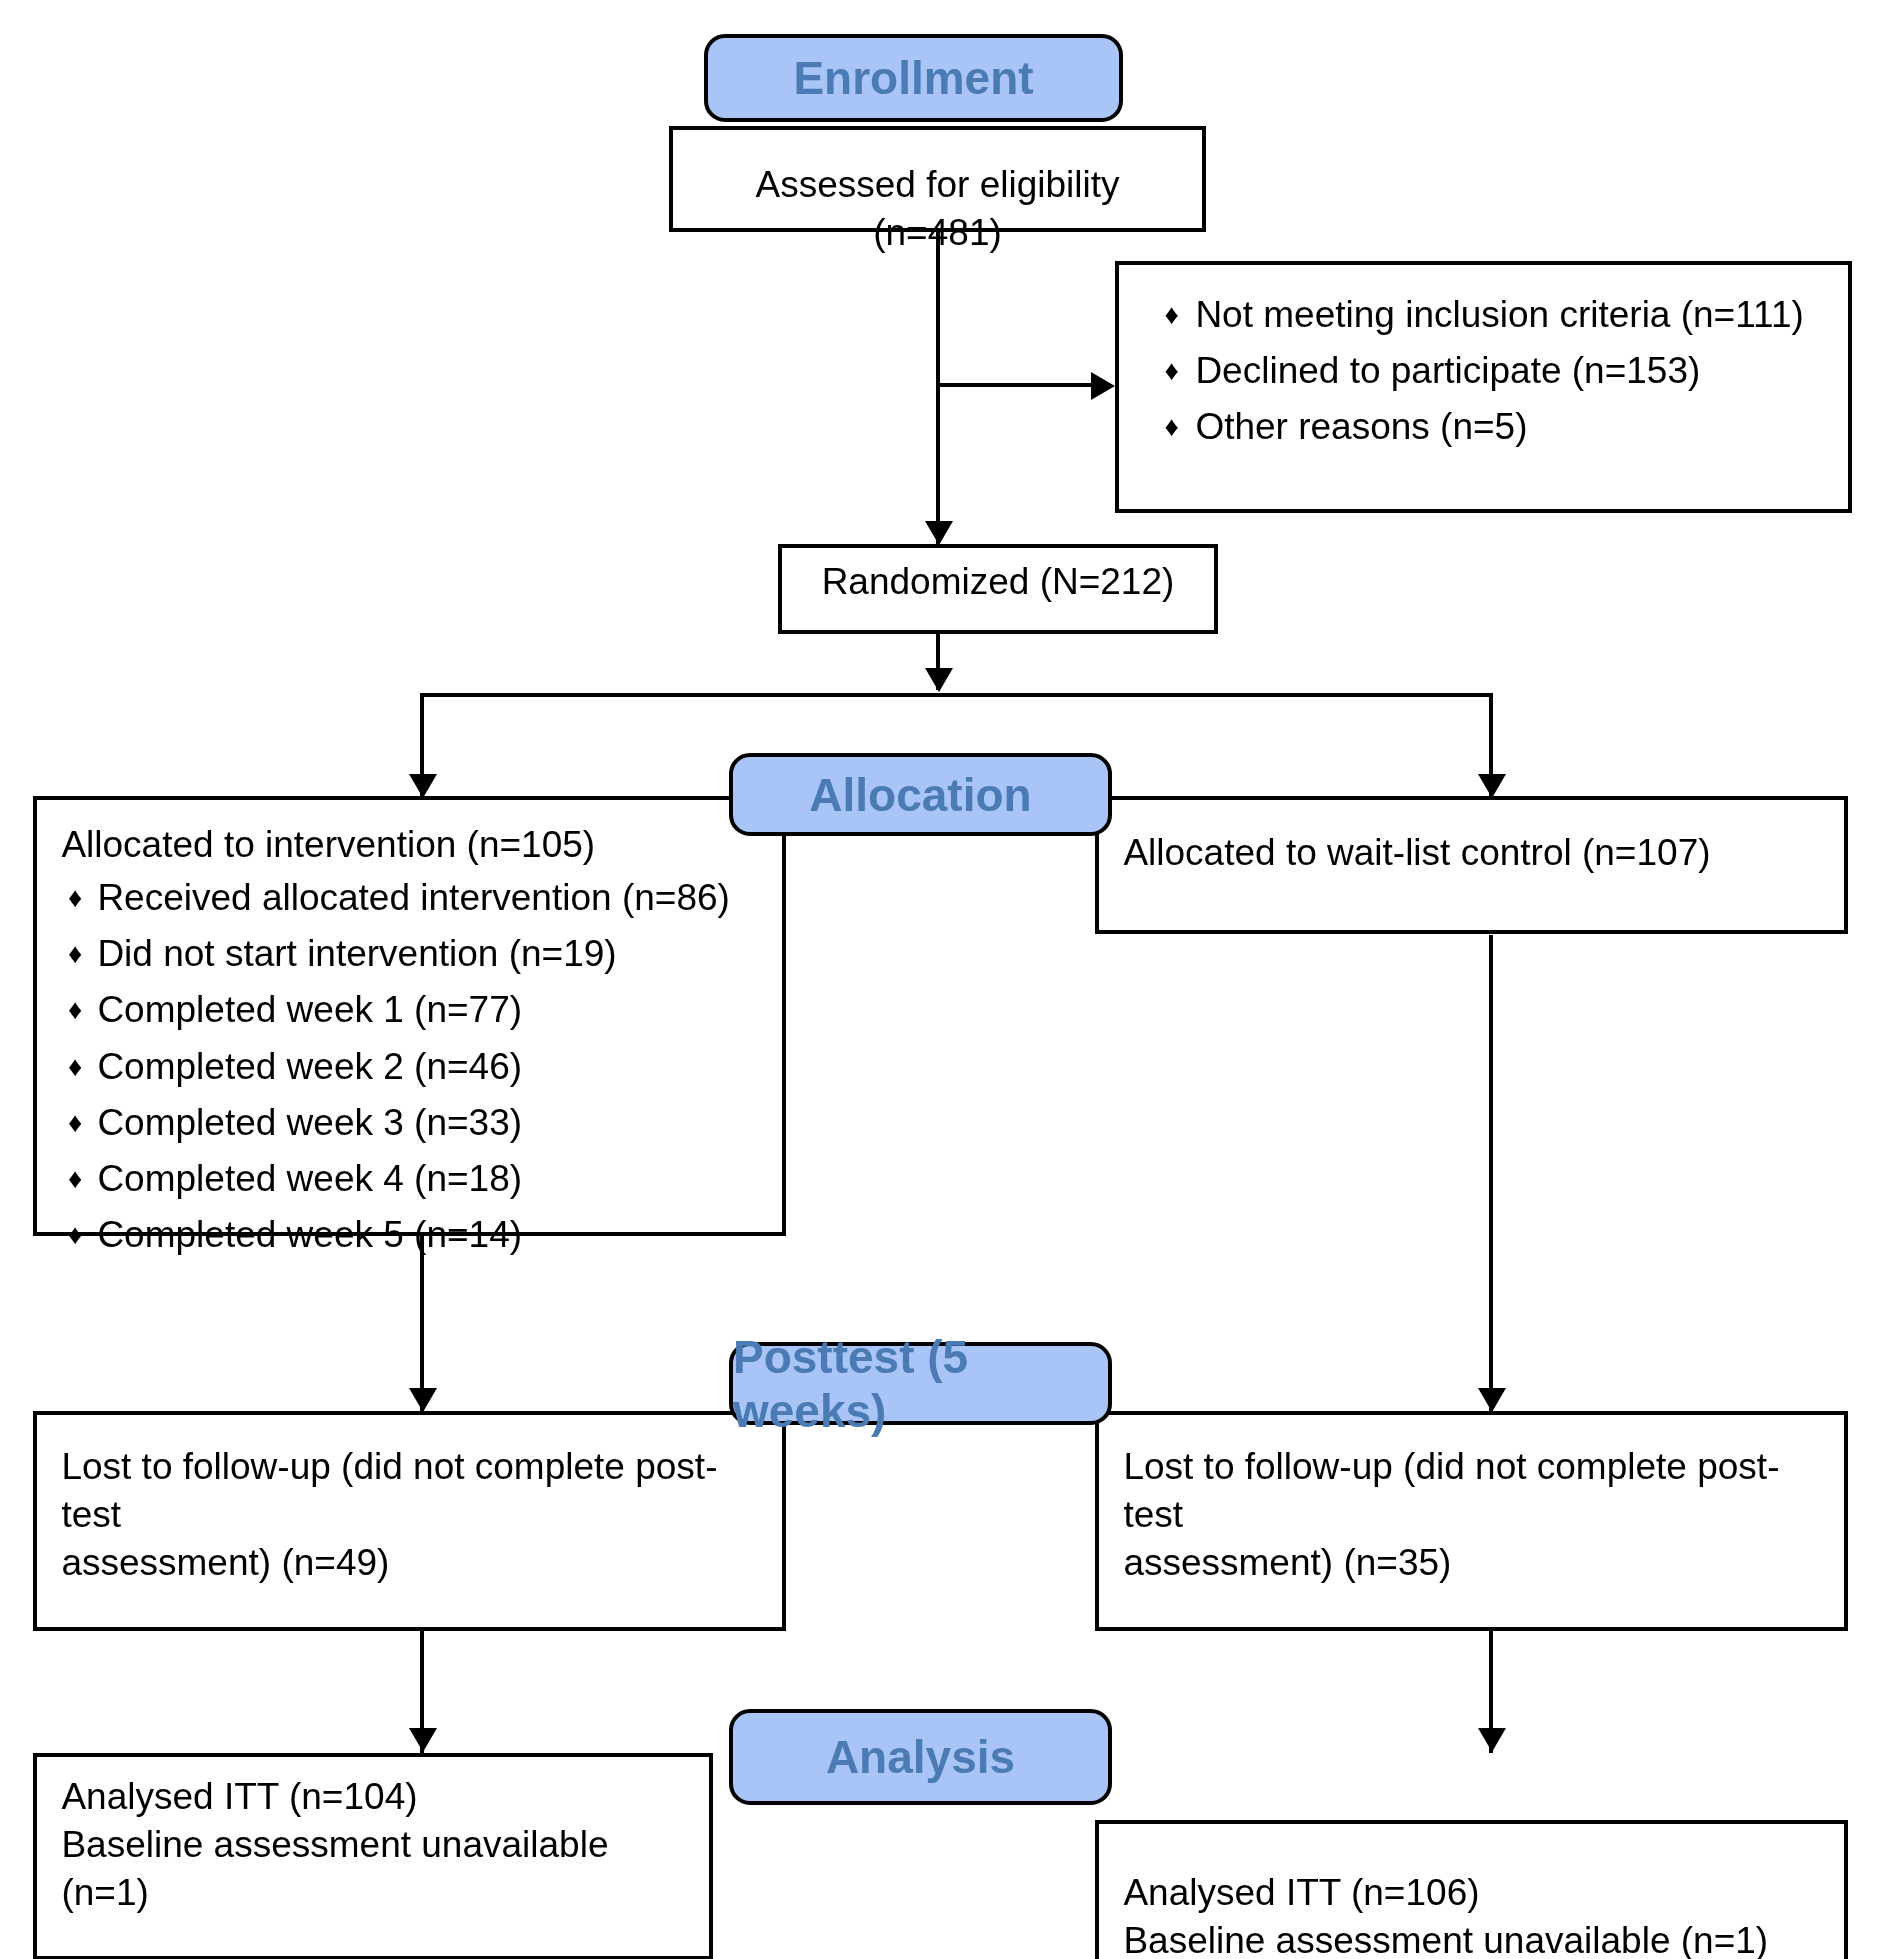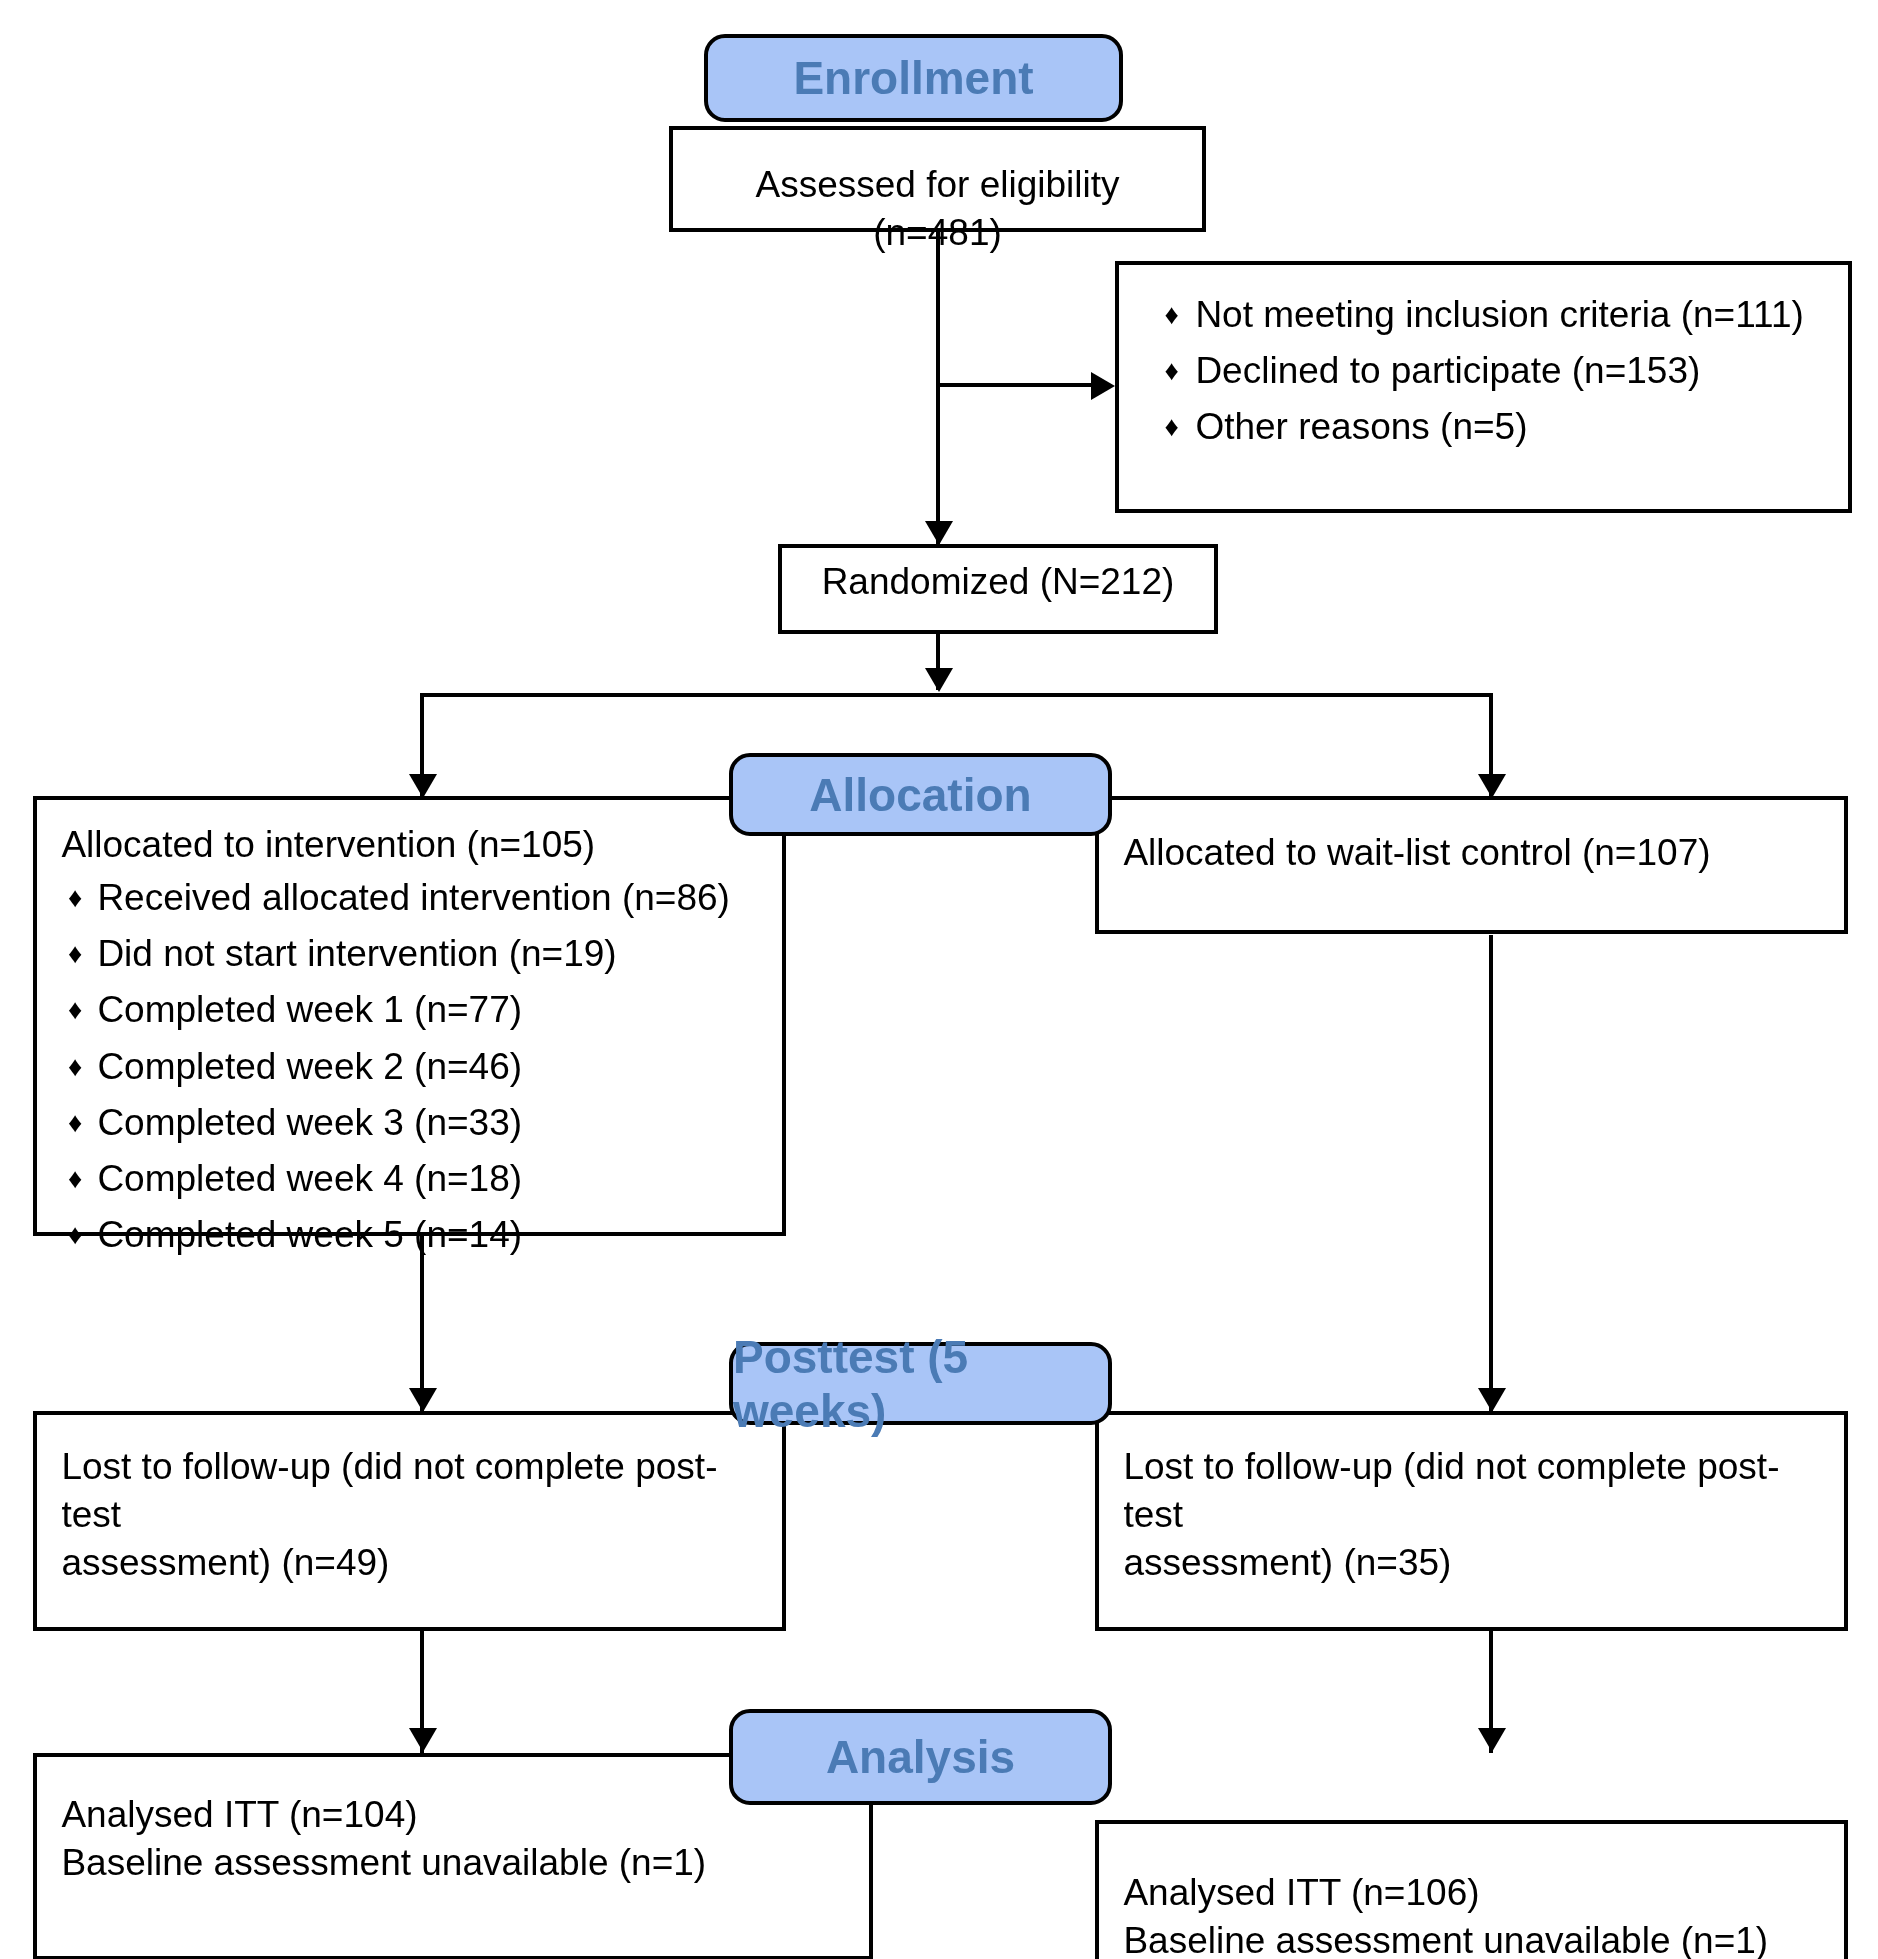--- a/index.html
+++ b/index.html
@@ -203,21 +203,21 @@
   <div class="vline" style="left:420px; top:1631px; height:122px;"></div>
   <div class="arrow-down" style="left:409px; top:1728px;"></div>
 
   <div class="vline" style="left:1489px; top:1631px; height:122px;"></div>
   <div class="arrow-down" style="left:1478px; top:1728px;"></div>
 
   <div class="badge" style="left:729px; top:1673px; width:383px; height:96px;margin-top:36px;">
     <span>Analysis</span>
   </div>
 
-  <div class="box" style="left:33px; top:1753px; width:840px; height:207px; padding-top:34px;">
+  <div class="box" style="left:33px; top:1753px; width:680px; height:207px; padding-top:16px;">
     <span class="line">Analysed ITT (n=104)</span>
     <span class="gap"></span>
     <span class="line">Baseline assessment unavailable (n=1)</span>
   </div>
 
   <div class="box" style="left:1095px; top:1820px; width:753px; height:207px; padding-top:45px;">
     <span class="line">Analysed ITT (n=106)</span>
     <span class="gap"></span>
     <span class="line">Baseline assessment unavailable (n=1)</span>
   </div>

